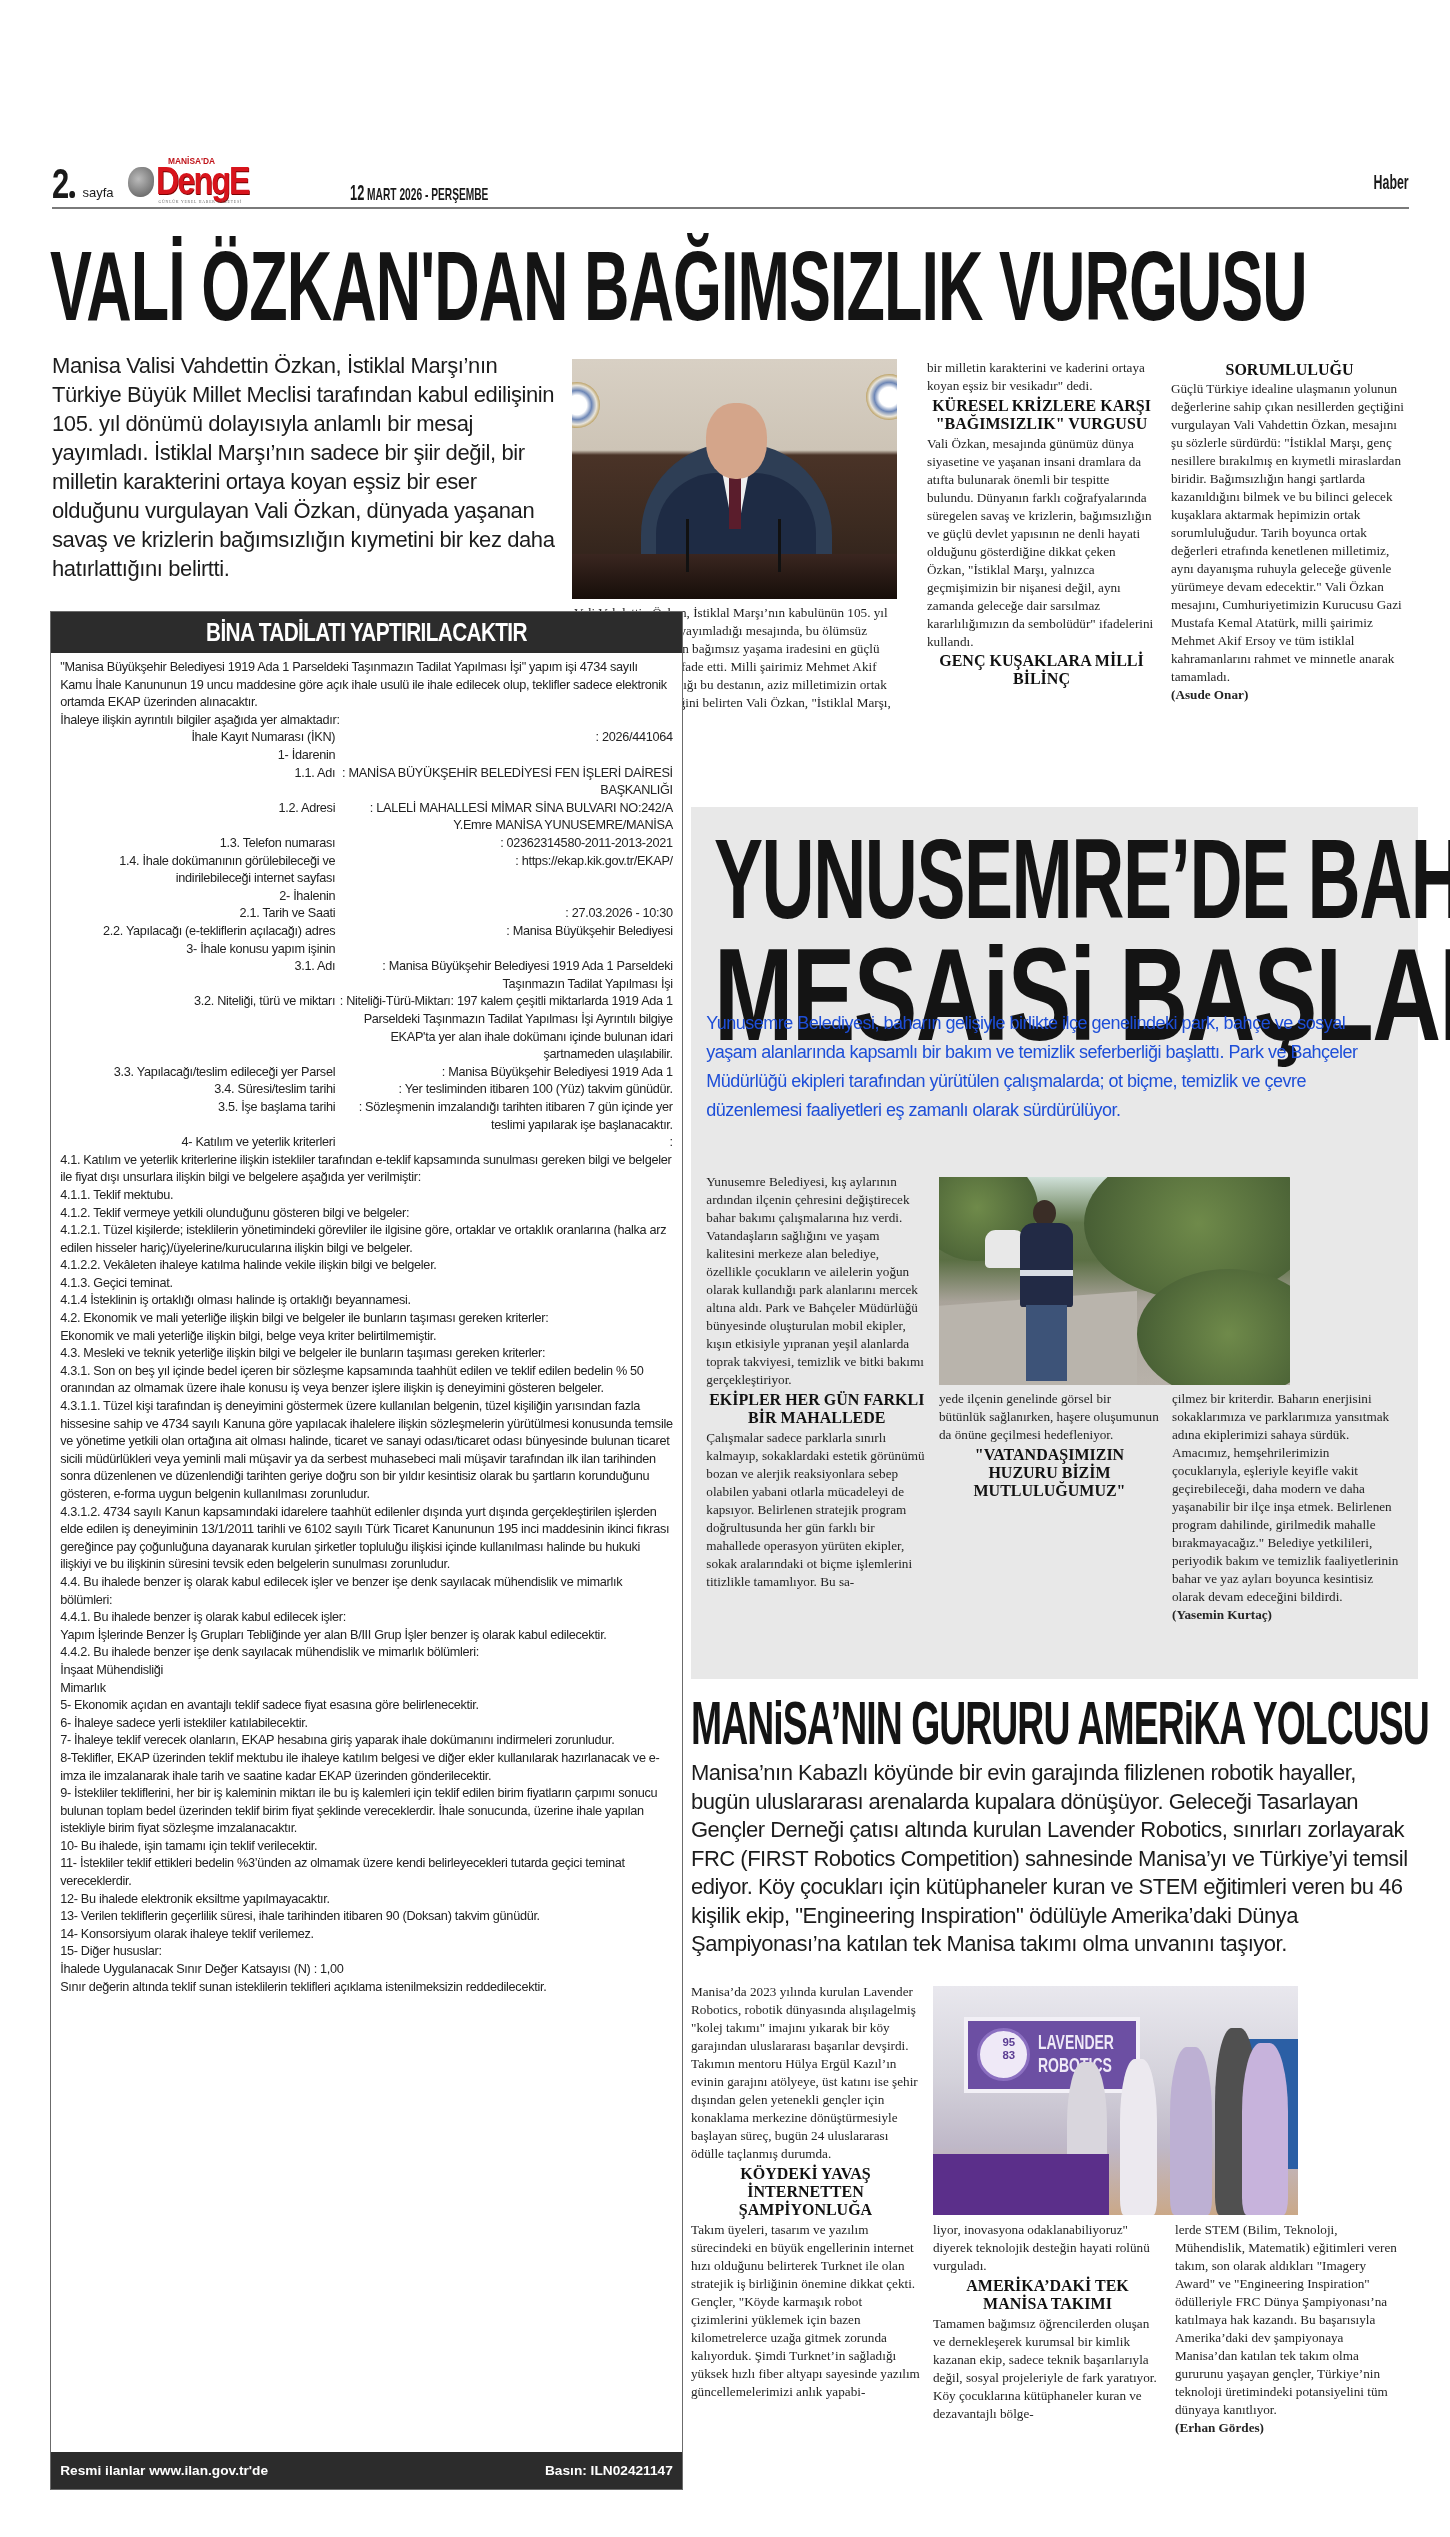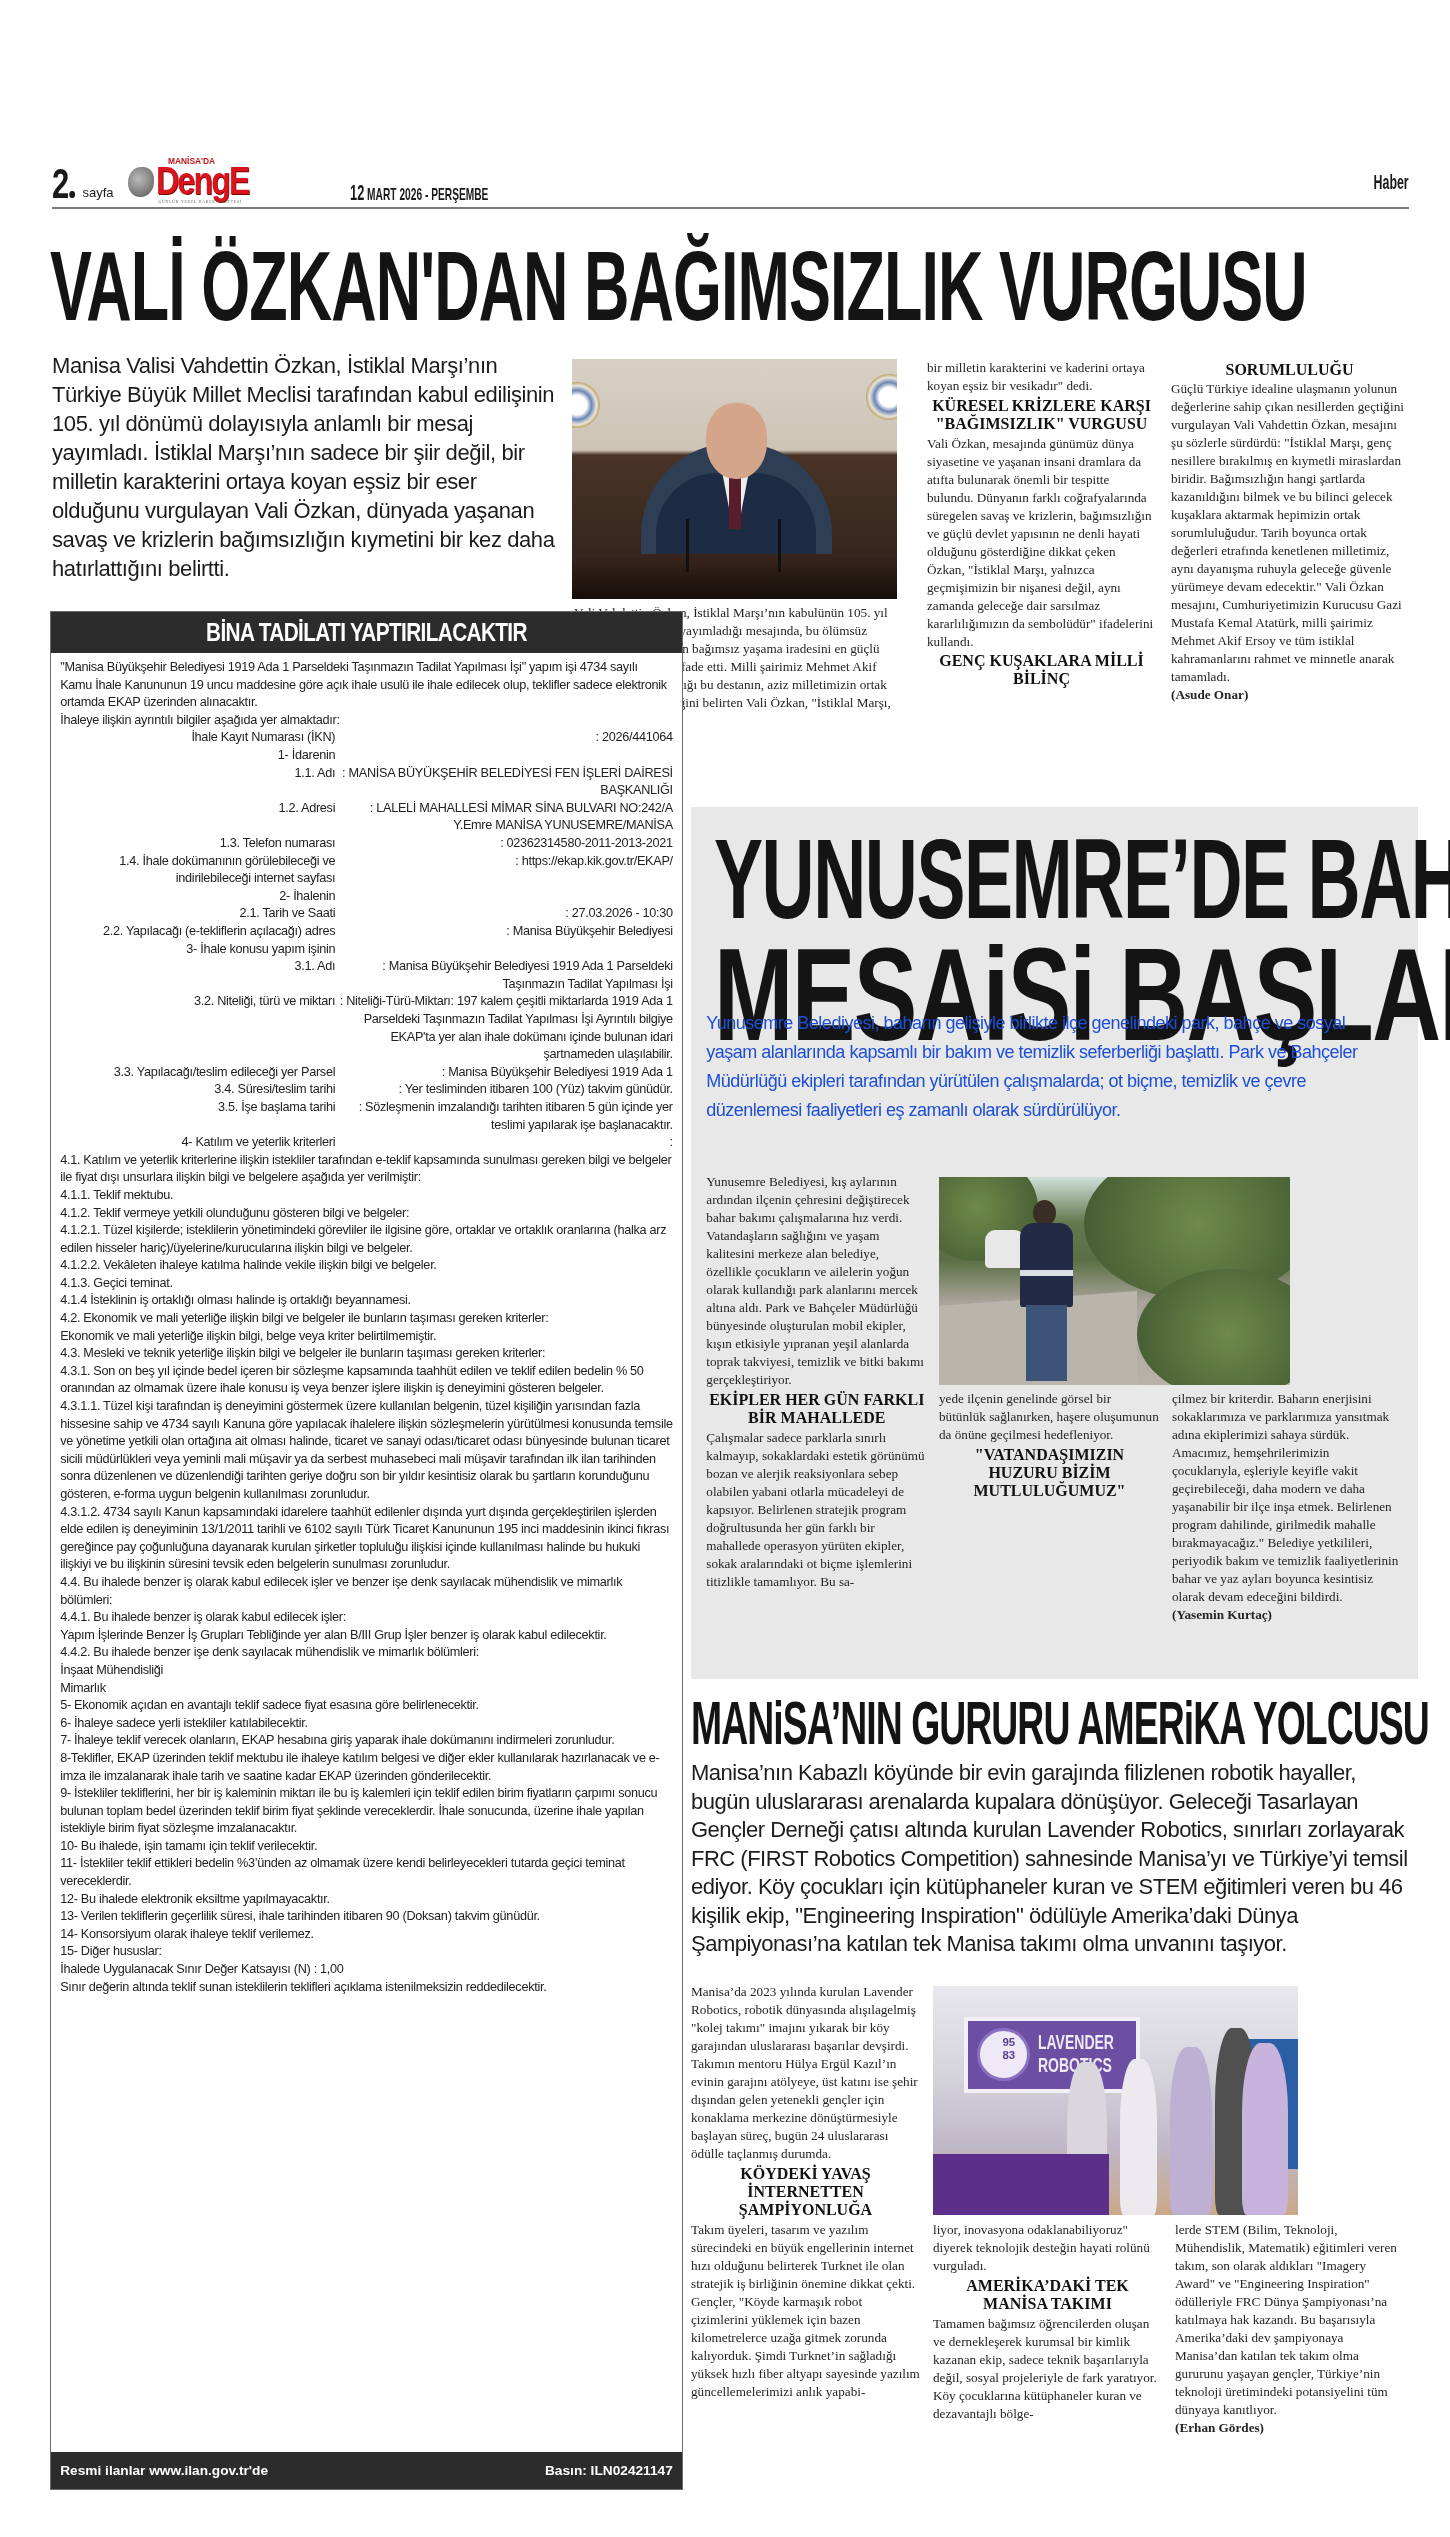--- a/index.html
+++ b/index.html
@@ -193,21 +193,21 @@
         <div class="kv">
           <span class="k">3.3. Yapılacağı/teslim edileceği yer Parsel</span>
           <span class="v">: Manisa Büyükşehir Belediyesi 1919 Ada 1</span>
         </div>
         <div class="kv">
           <span class="k">3.4. Süresi/teslim tarihi</span>
           <span class="v">: Yer tesliminden itibaren 100 (Yüz) takvim günüdür.</span>
         </div>
         <div class="kv">
           <span class="k">3.5. İşe başlama tarihi</span>
-          <span class="v">: Sözleşmenin imzalandığı tarihten itibaren 5 gün içinde yer teslimi yapılarak işe başlanacaktır.</span>
+          <span class="v">: Sözleşmenin imzalandığı tarihten itibaren 7 gün içinde yer teslimi yapılarak işe başlanacaktır.</span>
         </div>
         <div class="kv">
           <span class="k">4- Katılım ve yeterlik kriterleri</span>
           <span class="v">:</span>
         </div>
       </div>
     <div id="notice-paras">
         <p>4.1. Katılım ve yeterlik kriterlerine ilişkin istekliler tarafından e-teklif kapsamında sunulması gereken bilgi ve belgeler ile fiyat dışı unsurlara ilişkin bilgi ve belgelere aşağıda yer verilmiştir:</p>
         <p>4.1.1. Teklif mektubu.</p>
         <p>4.1.2. Teklif vermeye yetkili olunduğunu gösteren bilgi ve belgeler:</p>

